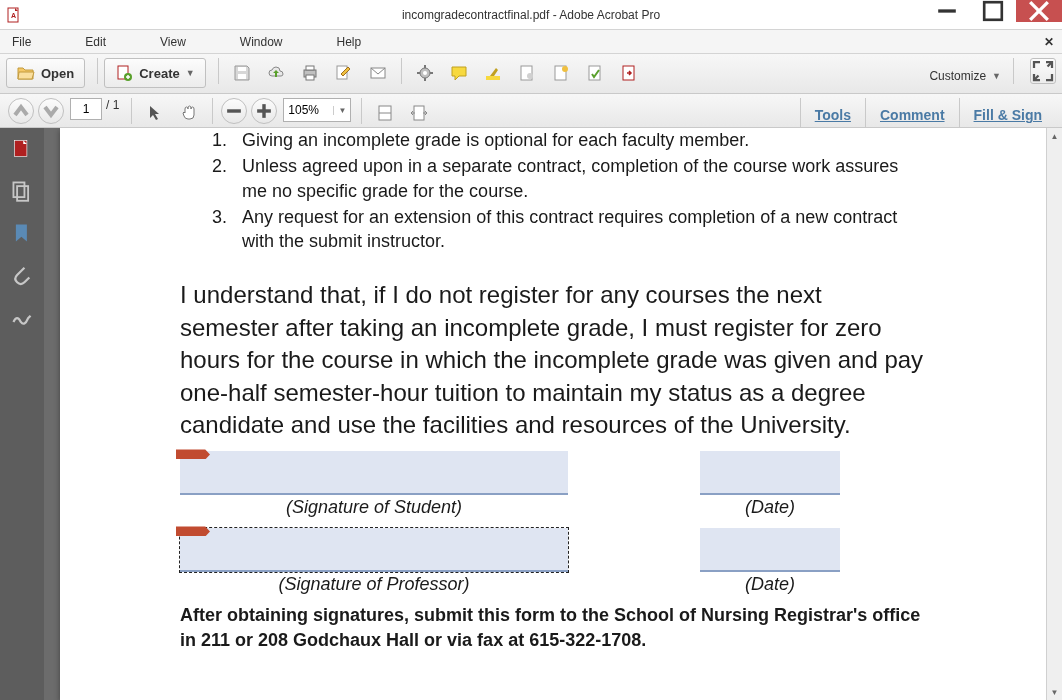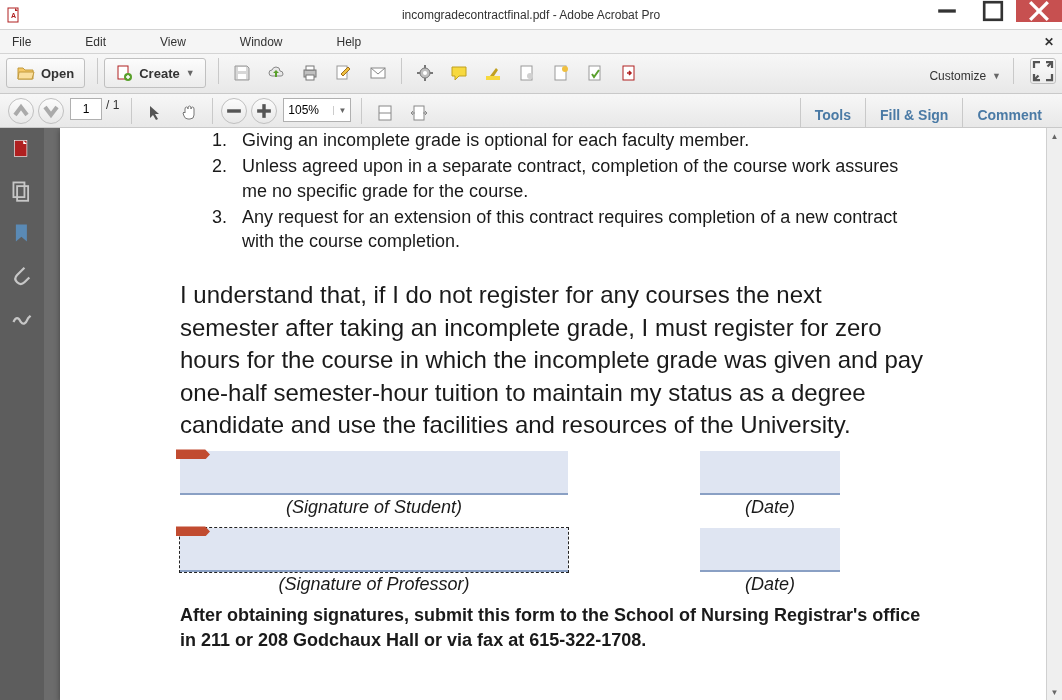--- a/index.html
+++ b/index.html
@@ -31,21 +31,21 @@
 .customize { margin-left: auto; display: flex; align-items: center; color: #333; font-size: 12px; padding: 0 6px; margin-top: 11px; }
 .customize-caret { margin-left: 6px; font-size: 9px; color: #666; }
 .fullscreen-btn { width: 26px; height: 26px; border: 1px solid #c0c0c0; border-radius: 3px; margin-left: 10px; display: flex; align-items: center; justify-content: center; background: linear-gradient(#fcfcfc,#ececec); }
 
 .nav-arrow { width: 26px; height: 26px; border: 1px solid #c0c0c0; border-radius: 13px; background: linear-gradient(#fcfcfc,#e8e8e8); display: inline-flex; align-items: center; justify-content: center; margin: 0 2px; color: #999; }
 .page-input { width: 32px; height: 22px; border: 1px solid #b0b0b0; text-align: center; font-size: 12px; background: #fff; margin: 0 4px; }
 .page-total { font-size: 12px; color: #333; margin-right: 6px; }
 .zoom-select { width: 68px; height: 24px; border: 1px solid #b0b0b0; background: #fff; display: inline-flex; align-items: center; padding: 0 4px; font-size: 12px; margin: 0 4px; }
 .zoom-caret { margin-left: auto; font-size: 8px; color: #666; border-left: 1px solid #ccc; padding-left: 4px; }
 .right-links { margin-left: auto; display: flex; align-items: stretch; height: 34px; }
-.right-link { display: flex; align-items: center; padding: 0 14px; font-size: 14px; font-weight: bold; color: #4a7aa5; border-left: 1px solid #c9c9c9; }
+.right-link { display: flex; align-items: center; padding: 0 14px; font-size: 14px; font-weight: bold; color: #4a7aa5; border-left: 1px solid #c9c9c9; text-decoration: underline; }
 
 
 .workspace { display: flex; height: calc(700px - 30px - 24px - 40px - 34px); }
 .left-panel { width: 44px; background: #5d5d5d; display: flex; flex-direction: column; align-items: center; padding-top: 10px; gap: 20px; }
 .left-panel .panel-ico { width: 22px; height: 22px; color: #c7c7c7; display: flex; align-items: center; justify-content: center; }
 .doc-area { flex: 1; background: #6c6c6c; display: flex; justify-content: center; overflow: hidden; position: relative; }
 .scrollbar { position: absolute; right: 0; top: 0; bottom: 0; width: 16px; background: #efefef; border-left: 1px solid #d0d0d0; }
 .scroll-up, .scroll-down { height: 16px; display: flex; align-items: center; justify-content: center; font-size: 8px; color: #666; }
 .scroll-down { position: absolute; bottom: 0; left: 0; right: 0; }
 
@@ -306,22 +306,22 @@
   <div class="tb-btn">
       <span class="ico">
         <svg viewBox="0 0 18 18">
           <rect x="4" y="2" width="10" height="14" fill="#fff" stroke="#888"></rect>
           <path d="M2 9 L5 9 M13 9 L16 9 M3 7 L1 9 L3 11 M15 7 L17 9 L15 11" stroke="#888" fill="none"></path>
         </svg>
       </span>
     </div>
   <div class="right-links">
     <div class="right-link">Tools</div>
+    <div class="right-link">Comment</div>
     <div class="right-link">Fill &amp; Sign</div>
-    <div class="right-link">Comment</div>
   </div>
 </div>
 
 <div class="workspace">
   <div class="left-panel">
     <div class="panel-ico">
         <svg viewBox="0 0 18 18">
           <rect x="3" y="2" width="10" height="13" fill="#b02020" stroke="#fff" stroke-width="0.5"></rect>
           <path d="M10 2 L13 5 L10 5 Z" fill="#fff"></path>
         </svg>
@@ -346,21 +346,21 @@
         <svg viewBox="0 0 18 18">
           <path d="M2 13 Q5 7 8 13 Q11 17 14 10 L16 8" fill="none" stroke="#c7c7c7" stroke-width="1.8"></path>
         </svg>
       </div>
   </div>
   <div class="doc-area">
     <div class="page">
       <ol>
         <li><span class="num">1.</span><span>Giving an incomplete grade is optional for each faculty member.</span></li>
         <li><span class="num">2.</span><span>Unless agreed upon in a separate contract, completion of the course work assures me no specific grade for the course.</span></li>
-        <li><span class="num">3.</span><span>Any request for an extension of this contract requires completion of a new contract with the course completion.</span></li>
+        <li><span class="num">3.</span><span>Any request for an extension of this contract requires completion of a new contract with the submit instructor.</span></li>
       </ol>
       <p class="para">I understand that, if I do not register for any courses the next semester after taking an incomplete grade, I must register for zero hours for the course in which the incomplete grade was given and pay one-half semester-hour tuition to maintain my status as a degree candidate and use the facilities and resources of the University.</p>
 
       <div class="sig-row">
         <div class="sig-box sig-big">
             <div class="sig-tag"></div>
           </div>
         <div class="sig-box sig-small"></div>
       </div>
       <div class="sig-label-row">

